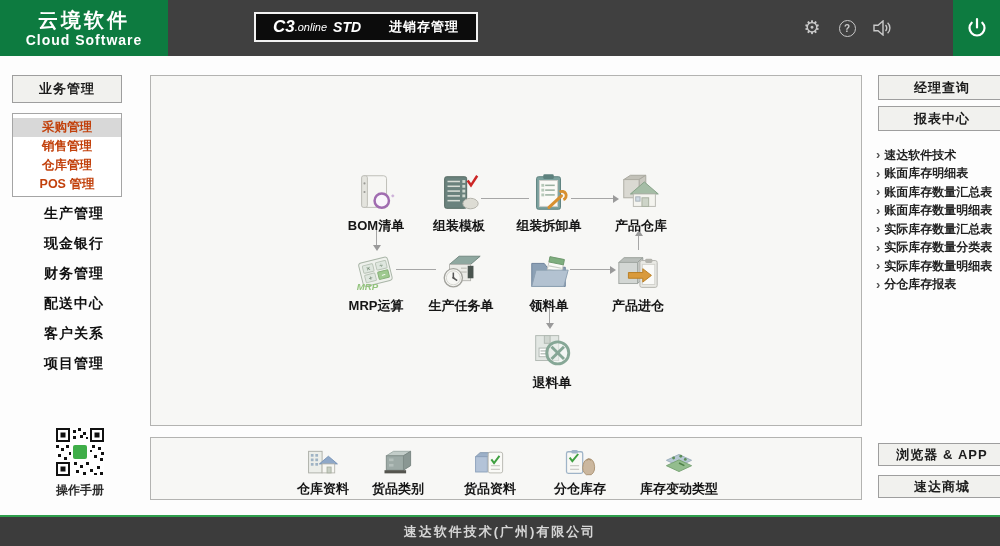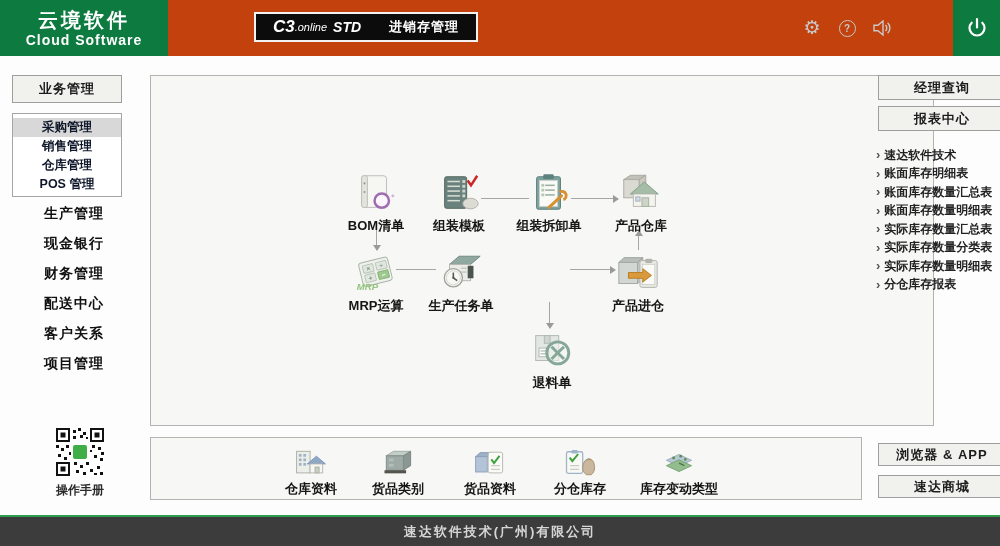--- a/index.html
+++ b/index.html
@@ -1,20 +1,20 @@
 <!DOCTYPE html>
 <html><head>
 <meta charset="utf-8">
 <style>
   html,body{margin:0;padding:0;}
   body{font-family:"Liberation Sans","DejaVu Sans",sans-serif;background:#fdfdfd;}
   .stage{position:relative;width:1000px;height:546px;overflow:hidden;background:#fdfdfd;}
 
   
-  .topbar{position:absolute;left:0;top:0;width:1000px;height:56px;background:#c2410c;}
+  .topbar{position:absolute;left:0;top:0;width:1000px;height:56px;background:#404040;}
   .logo{position:absolute;left:0;top:0;width:168px;height:56px;background:#0d7b40;color:#fff;
         display:flex;flex-direction:column;align-items:center;justify-content:center;}
   .logo-title{font-size:20px;font-weight:bold;letter-spacing:3px;line-height:22px;}
   .logo-sub{font-size:14px;font-weight:bold;letter-spacing:1px;margin-top:1px;}
   .product-box{position:absolute;left:254px;top:12px;width:224px;height:30px;background:#0c0c0c;
         border:2px solid #f2f2f2;box-sizing:border-box;display:flex;align-items:center;justify-content:center;color:#fff;}
   .p-name{font-size:17px;font-weight:bold;font-style:italic;}
   .p-suffix{font-size:11px;font-style:italic;margin-right:6px;}
   .p-edition{font-size:14px;font-weight:bold;font-style:italic;}
   .p-module{font-size:13px;font-weight:bold;margin-left:28px;letter-spacing:1px;}
@@ -26,30 +26,30 @@
   .power{position:absolute;right:0;top:0;width:47px;height:56px;background:#0d7b40;
         display:flex;align-items:center;justify-content:center;cursor:pointer;}
 
   
   .sidebar-left{position:absolute;left:0;top:56px;width:150px;height:460px;}
   .btn{background:#f1f1ee;border:1px solid #9e9e9e;box-sizing:border-box;display:flex;align-items:center;
        justify-content:center;font-weight:bold;color:#1c1c1c;cursor:pointer;}
   .group-btn{position:absolute;left:12px;top:19px;width:110px;height:28px;font-size:13px;letter-spacing:1px;}
   .submenu-box{position:absolute;left:12px;top:57px;width:110px;height:84px;background:#fff;
        border:1px solid #a5a5a5;box-sizing:border-box;padding-top:4px;}
-  .submenu-item{height:19px;line-height:19px;text-align:center;font-size:12.5px;font-weight:600;color:#0f172a;cursor:pointer;}
+  .submenu-item{height:19px;line-height:19px;text-align:center;font-size:12.5px;font-weight:600;color:#c2410c;cursor:pointer;}
   .submenu-item.selected{background:#d8d8d8;}
   .menu-item{position:absolute;left:44px;font-size:14px;font-weight:bold;color:#111;letter-spacing:1px;
        cursor:pointer;white-space:nowrap;}
   .qr-wrap{position:absolute;left:56px;top:372px;width:48px;height:48px;}
   .qr-label{position:absolute;left:40px;top:426px;width:80px;text-align:center;font-size:12px;font-weight:bold;color:#2a2a2a;}
 
   
   .panel{position:absolute;background:#f7f7f5;border:1px solid #b3b3b1;box-sizing:border-box;}
-  .panel-main{left:150px;top:75px;width:784px;height:351px;}
+  .panel-main{left:150px;top:75px;width:712px;height:351px;}
   .panel-bottom{left:150px;top:437px;width:712px;height:63px;}
 
   .flow-node{position:absolute;width:80px;text-align:center;cursor:pointer;}
   .flow-icon{height:42px;display:flex;align-items:flex-end;justify-content:center;}
   .flow-label{font-size:13px;font-weight:bold;color:#151515;margin-top:3px;white-space:nowrap;}
 
   .hline{position:absolute;height:0;border-top:1px solid #a6a6a6;}
   .vline{position:absolute;width:0;border-left:1px solid #a6a6a6;}
   .arr-r::after{content:"";position:absolute;right:-2px;top:-4.5px;width:0;height:0;
        border:4px solid transparent;border-left:6px solid #9a9a9a;border-right:0;}
@@ -305,20 +305,35 @@
           <circle cx="16" cy="26" r="9.5" fill="#f7f7f4" stroke="#a2a29c" stroke-width="1.4"></circle>
           <circle cx="16" cy="26" r="7.3" fill="none" stroke="#d5d5cf" stroke-width="1"></circle>
           <line x1="16" y1="26" x2="16" y2="20.5" stroke="#555" stroke-width="1.6"></line>
           <line x1="16" y1="26" x2="20" y2="29" stroke="#555" stroke-width="1.6"></line>
           <circle cx="16" cy="26" r="1.2" fill="#555"></circle>
         </svg>
       </div>
       <div class="flow-label">生产任务单</div>
     </div>
 
+    <div class="flow-node" style="left:358px;top:176px;">
+      <div class="flow-icon">
+        <svg width="46" height="42" viewBox="0 0 48 42">
+          <polygon points="6,11 19,11 22,15 41,15 41,35 6,35" fill="#8ba0b5" stroke="#6d829a"></polygon>
+          <polygon points="25,4 40,7 36,27 21,24" fill="#fafaf7" stroke="#c8c8c2"></polygon>
+          <polygon points="25,4 40,7 39,12.5 24,9.5" fill="#7fae7f" stroke="#6d9a6d"></polygon>
+          <g stroke="#c9cfc6" stroke-width="1.2">
+              <line x1="24" y1="13.5" x2="37" y2="16"></line>
+              <line x1="23.2" y1="17.5" x2="36.2" y2="20"></line>
+            </g>
+          <polygon points="6,35 10.5,18 44,18 39.5,35" fill="#b3c2d1" stroke="#8da0b2"></polygon>
+        </svg>
+      </div>
+      <div class="flow-label">领料单</div>
+    </div>
 
     <div class="flow-node" style="left:447px;top:176px;">
       <div class="flow-icon">
         <svg width="46" height="42" viewBox="0 0 48 42">
           <polygon points="4,10 9.5,5 29,5 23.5,10" fill="#b9beba" stroke="#9aa09b"></polygon>
           <polygon points="23.5,10 29,5 29,27 23.5,32" fill="#c3c7c3" stroke="#9aa09b"></polygon>
           <rect x="4" y="10" width="19.5" height="22" fill="#d3d7d4" stroke="#a3a8a4"></rect>
           <rect x="26" y="8" width="18" height="28" rx="2" fill="#e9e9e4" stroke="#b3b3ad"></rect>
           <rect x="31.5" y="6" width="7.5" height="4.5" rx="1.5" fill="#b3b3ad"></rect>
           <rect x="28.5" y="12" width="13" height="21" fill="#fafaf8" stroke="#d2d2cc"></rect>
@@ -342,21 +357,21 @@
           <line x1="23.5" y1="17.5" x2="36.5" y2="30.5" stroke="#86a796" stroke-width="3"></line>
           <line x1="36.5" y1="17.5" x2="23.5" y2="30.5" stroke="#86a796" stroke-width="3"></line>
         </svg>
       </div>
       <div class="flow-label">退料单</div>
     </div>
   </div>
 
   <div class="panel panel-bottom">
 
-    <div class="b-node" style="left:110px;">
+    <div class="b-node" style="left:122px;">
       <div class="b-icon">
         <svg width="36" height="30" viewBox="0 0 40 32">
           <rect x="4" y="3" width="15" height="24" fill="#eceee9" stroke="#a9aba4"></rect>
           <g fill="#9fb3c4">
             <rect x="6.5" y="6" width="3" height="3"></rect>
               <rect x="11.5" y="6" width="3" height="3"></rect>
             <rect x="6.5" y="11" width="3" height="3"></rect>
               <rect x="11.5" y="11" width="3" height="3"></rect>
             <rect x="6.5" y="16" width="3" height="3"></rect>
               <rect x="11.5" y="16" width="3" height="3"></rect>

